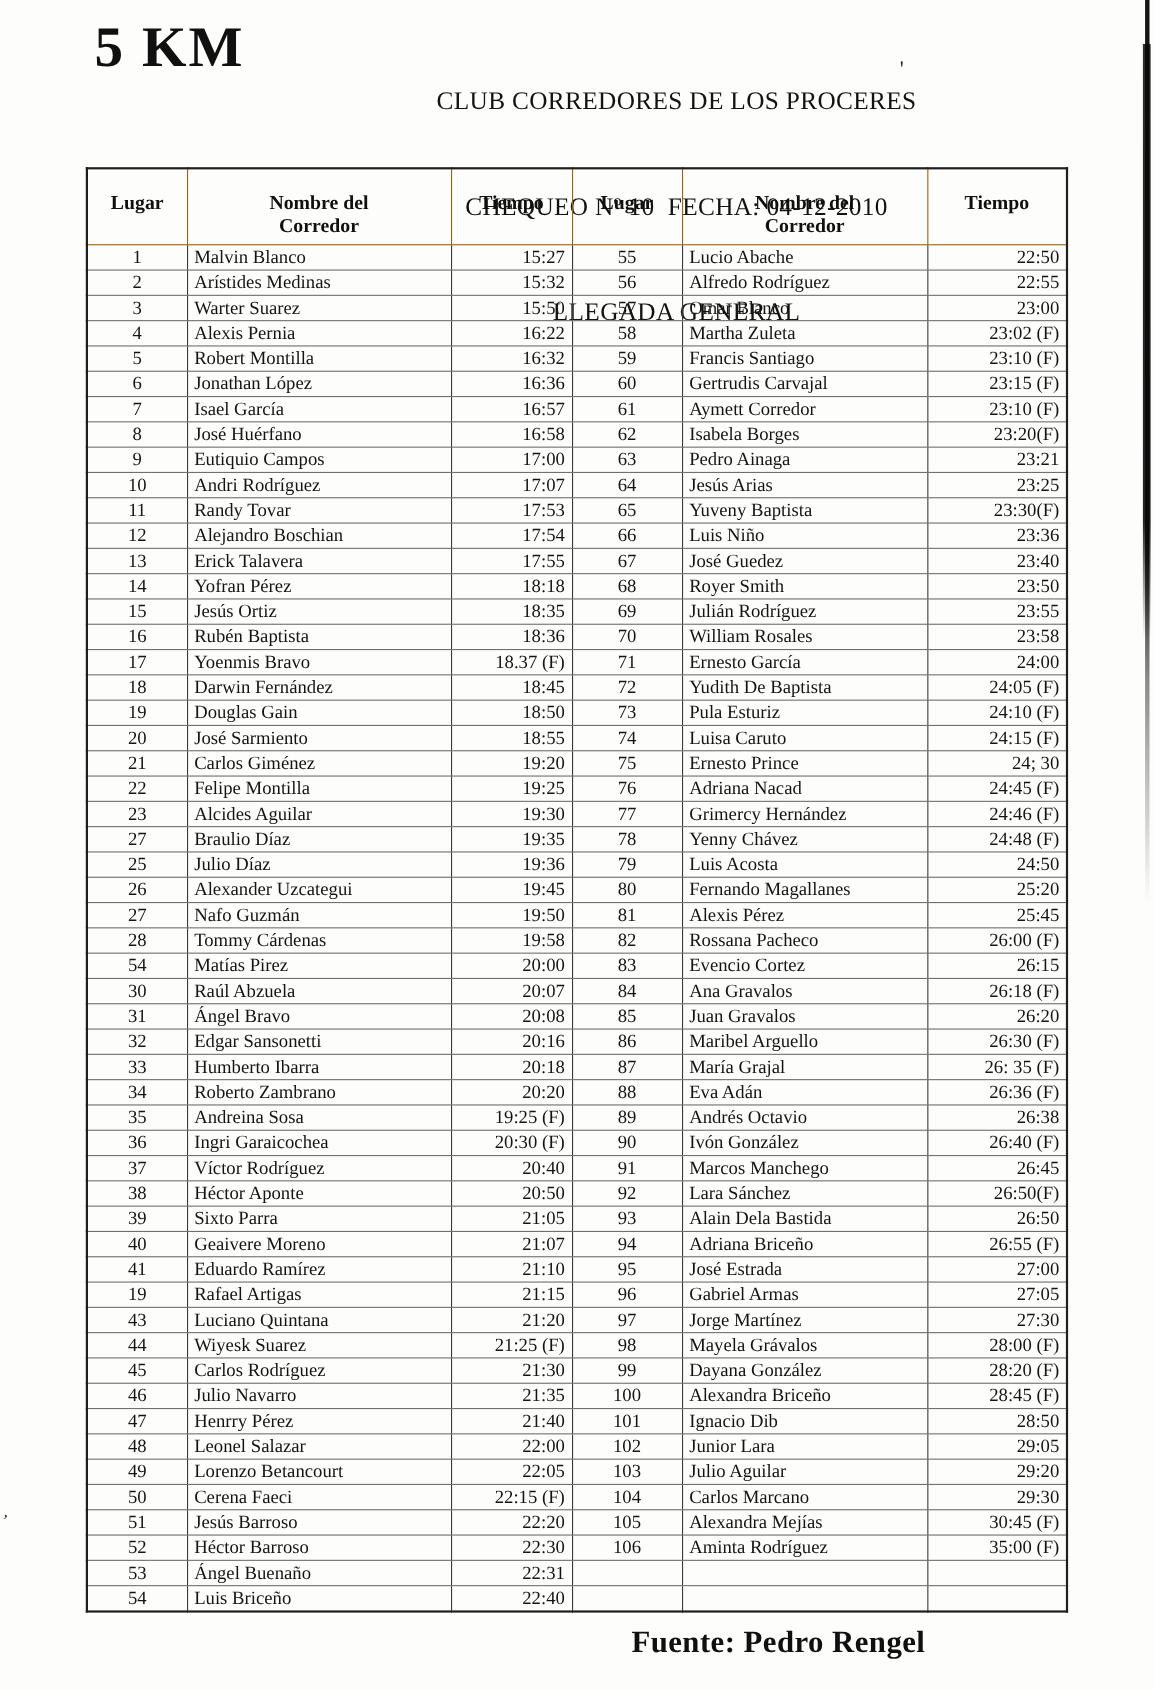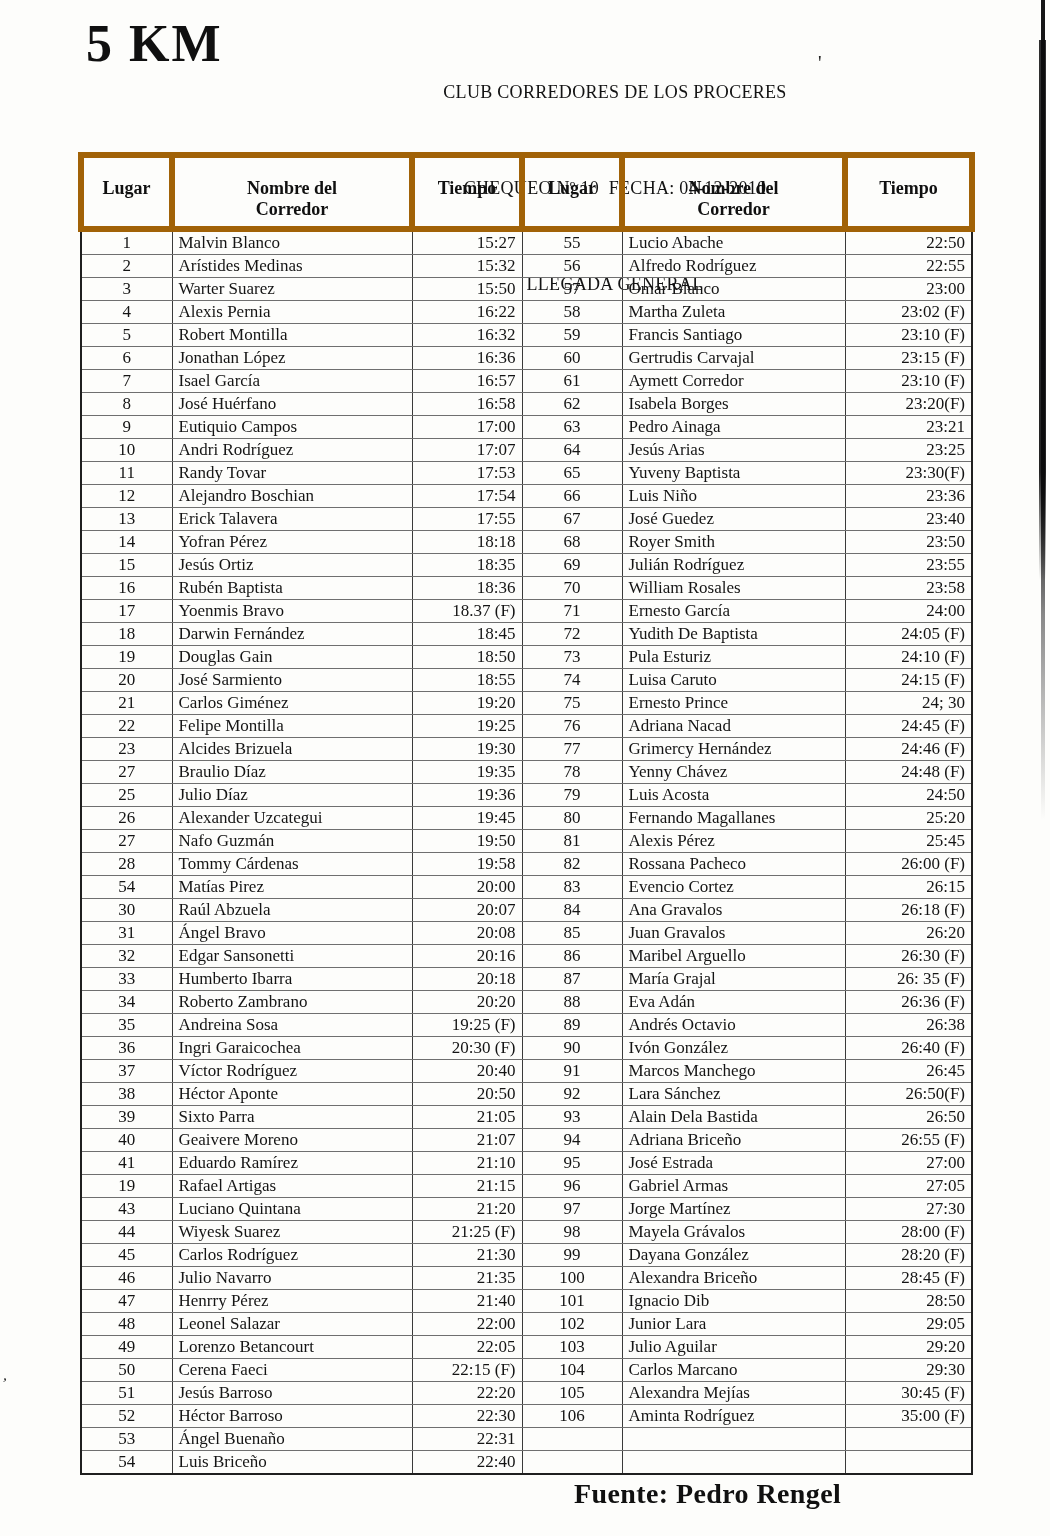--- a/index.html
+++ b/index.html
@@ -13,42 +13,42 @@
   }
   .page{position:absolute;inset:0;background:#fdfdfb;}
   .brand{
     position:absolute;left:86px;top:14px;
     font-size:52px;font-weight:bold;letter-spacing:2px;
     color:#101010;
     text-align:center;
   }
   .titles{
     position:absolute;left:300px;top:12px;width:630px;
-    text-align:center;font-size:18px;line-height:32px;
+    text-align:center;font-size:23px;line-height:32px;
     color:#131313;letter-spacing:.3px;white-space:pre;
   }
   .apostrophe{
     position:absolute;left:818px;top:52px;
     font-size:20px;color:#222;
   }
   table.results{
     position:absolute;left:78px;top:152px;
     border-collapse:collapse;table-layout:fixed;
     width:891px;
     border:2px solid #1f1f1f;
     font-size:17px;
   }
   table.results col.c-place-l{width:91px;}
   table.results col.c-name-l{width:240px;}
   table.results col.c-time-l{width:110px;}
   table.results col.c-place-r{width:100px;}
   table.results col.c-name-r{width:223px;}
   table.results col.c-time-r{width:127px;}
   table.results th{
-    border:6px solid #a16207;
+    border:1px solid #a16207;
     font-weight:bold;font-size:18px;
     height:47px;line-height:21px;
     text-align:center;vertical-align:top;
     padding-top:20px;color:#101010;
   }
   table.results td{
     border-left:1px solid #3a3a3a;
     border-right:1px solid #3a3a3a;
     border-top:1px solid #6f6f6f;
     border-bottom:1px solid #6f6f6f;
@@ -291,21 +291,21 @@
         <tr>
           <td class="place">22</td>
           <td class="name">Felipe Montilla</td>
           <td class="time">19:25</td>
           <td class="place">76</td>
           <td class="name">Adriana Nacad</td>
           <td class="time">24:45 (F)</td>
         </tr>
         <tr>
           <td class="place">23</td>
-          <td class="name">Alcides Brizuela</td>
+          <td class="name">Alcides Aguilar</td>
           <td class="time">19:30</td>
           <td class="place">77</td>
           <td class="name">Grimercy Hernández</td>
           <td class="time">24:46 (F)</td>
         </tr>
         <tr>
           <td class="place">27</td>
           <td class="name">Braulio Díaz</td>
           <td class="time">19:35</td>
           <td class="place">78</td>

